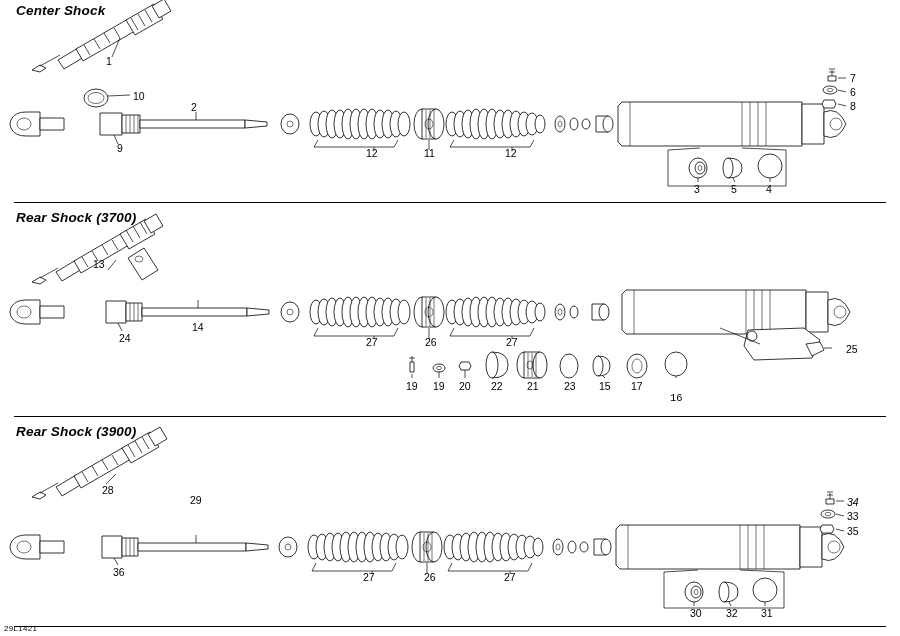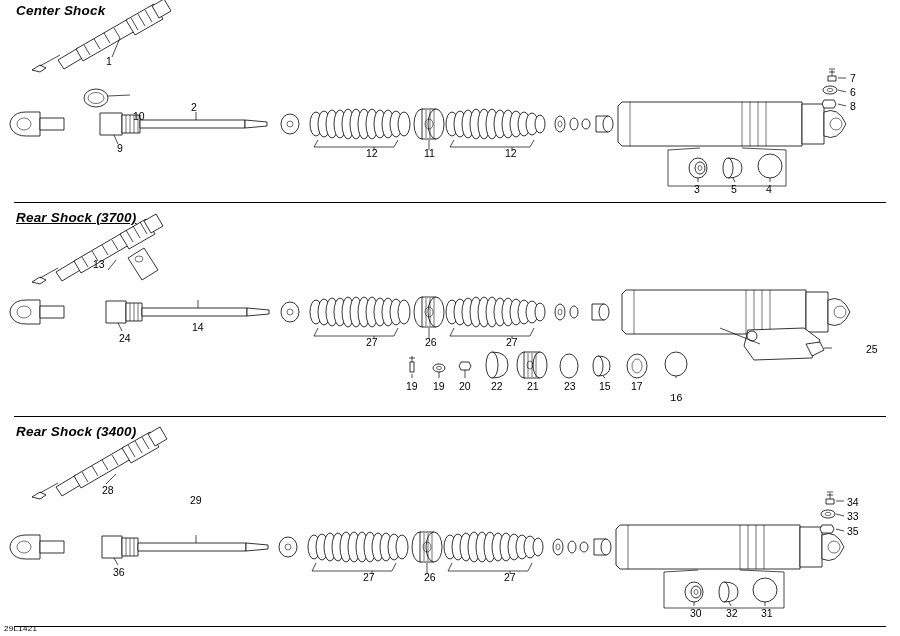--- a/index.html
+++ b/index.html
@@ -61,22 +61,22 @@
   .shape { stroke: #000; stroke-width: 0.8; fill: #ffffff; }
   .shape-fill { stroke: #000; stroke-width: 0.8; fill: #fbfbfb; }
   .thin { stroke: #000; stroke-width: 0.55; fill: none; }
 </style>
 </head>
 <body>
 
 <div id="sheet">
 
   <div class="section-title" style="left:16px; top:3px;">Center Shock</div>
-  <div class="section-title" style="left:16px; top:210px;text-decoration:underline;">Rear Shock (3700)</div>
-  <div class="section-title" style="left:16px; top:424px;">Rear Shock (3400)</div>
+  <div class="section-title" style="left:16px; top:210px;">Rear Shock (3700)</div>
+  <div class="section-title" style="left:16px; top:424px;">Rear Shock (3900)</div>
 
   <div class="divider" style="top:202px;"></div>
   <div class="divider" style="top:416px;"></div>
   <div class="divider" style="top:626px;"></div>
 
   <svg class="art" viewBox="0 0 900 636">
 
     <g>
       <path class="shape" d="M32,70 l8,-5 6,3 -6,4 z"></path>
       <path class="ln" d="M40,66 L60,55"></path>
@@ -390,57 +390,57 @@
 
       <path class="ln" d="M316,563 L312,571 L392,571 L396,563"></path>
       <path class="ln" d="M372,571 L372,574"></path>
       <path class="ln" d="M427,563 L427,574"></path>
       <path class="ln" d="M452,563 L448,571 L528,571 L532,563"></path>
       <path class="ln" d="M510,571 L510,574"></path>
     </g>
   </svg>
 
   <div class="callout" style="left:106px; top:55px;">1</div>
-  <div class="callout" style="left:133px; top:90px;margin-top:20px;">10</div>
+  <div class="callout" style="left:133px; top:90px;">10</div>
   <div class="callout" style="left:191px; top:101px;">2</div>
   <div class="callout" style="left:117px; top:142px;">9</div>
   <div class="callout" style="left:366px; top:147px;">12</div>
   <div class="callout" style="left:424px; top:147px;">11</div>
   <div class="callout" style="left:505px; top:147px;">12</div>
   <div class="callout" style="left:850px; top:72px;">7</div>
   <div class="callout" style="left:850px; top:86px;">6</div>
   <div class="callout" style="left:850px; top:100px;">8</div>
   <div class="callout" style="left:694px; top:183px;">3</div>
   <div class="callout" style="left:731px; top:183px;">5</div>
   <div class="callout" style="left:766px; top:183px;">4</div>
 
   <div class="callout" style="left:93px;  top:258px;">13</div>
   <div class="callout" style="left:119px; top:332px;">24</div>
   <div class="callout" style="left:192px; top:321px;">14</div>
   <div class="callout" style="left:366px; top:336px;">27</div>
   <div class="callout" style="left:425px; top:336px;">26</div>
   <div class="callout" style="left:506px; top:336px;">27</div>
-  <div class="callout" style="left:866px; top:343px;">25</div>
+  <div class="callout" style="left:846px; top:343px;">25</div>
   <div class="callout" style="left:406px; top:380px;">19</div>
   <div class="callout" style="left:433px; top:380px;">19</div>
   <div class="callout" style="left:459px; top:380px;">20</div>
   <div class="callout" style="left:491px; top:380px;">22</div>
   <div class="callout" style="left:527px; top:380px;">21</div>
   <div class="callout" style="left:564px; top:380px;">23</div>
   <div class="callout" style="left:599px; top:380px;">15</div>
   <div class="callout" style="left:631px; top:380px;">17</div>
   <div class="callout" style="left:670px; top:392px;font-family:Liberation Mono, monospace;">16</div>
 
   <div class="callout" style="left:102px; top:484px;">28</div>
   <div class="callout" style="left:190px; top:494px;">29</div>
   <div class="callout" style="left:113px; top:566px;">36</div>
   <div class="callout" style="left:363px; top:571px;">27</div>
   <div class="callout" style="left:424px; top:571px;">26</div>
   <div class="callout" style="left:504px; top:571px;">27</div>
-  <div class="callout" style="left:847px; top:496px;">34</div>
+  <div class="callout" style="left:847px; top:496px;font-style:italic;">34</div>
   <div class="callout" style="left:847px; top:510px;">33</div>
   <div class="callout" style="left:847px; top:525px;">35</div>
   <div class="callout" style="left:690px; top:607px;">30</div>
   <div class="callout" style="left:726px; top:607px;">32</div>
   <div class="callout" style="left:761px; top:607px;">31</div>
 
   <div class="footer-code">29L1421</div>
 </div>
 
 </body></html>

